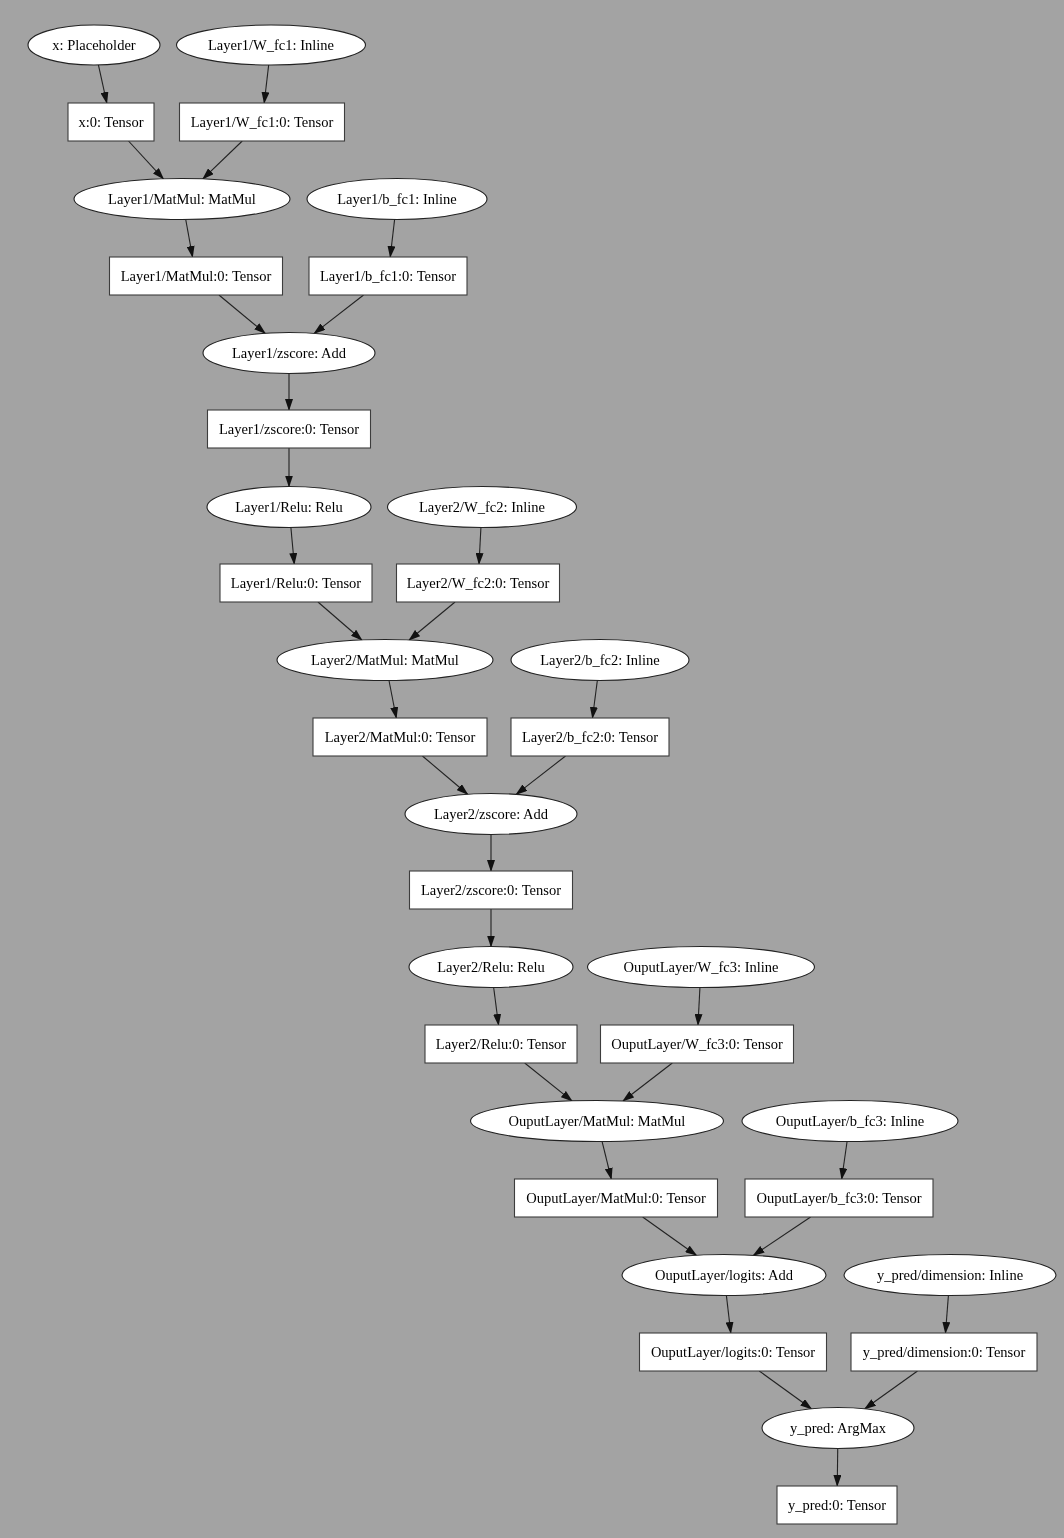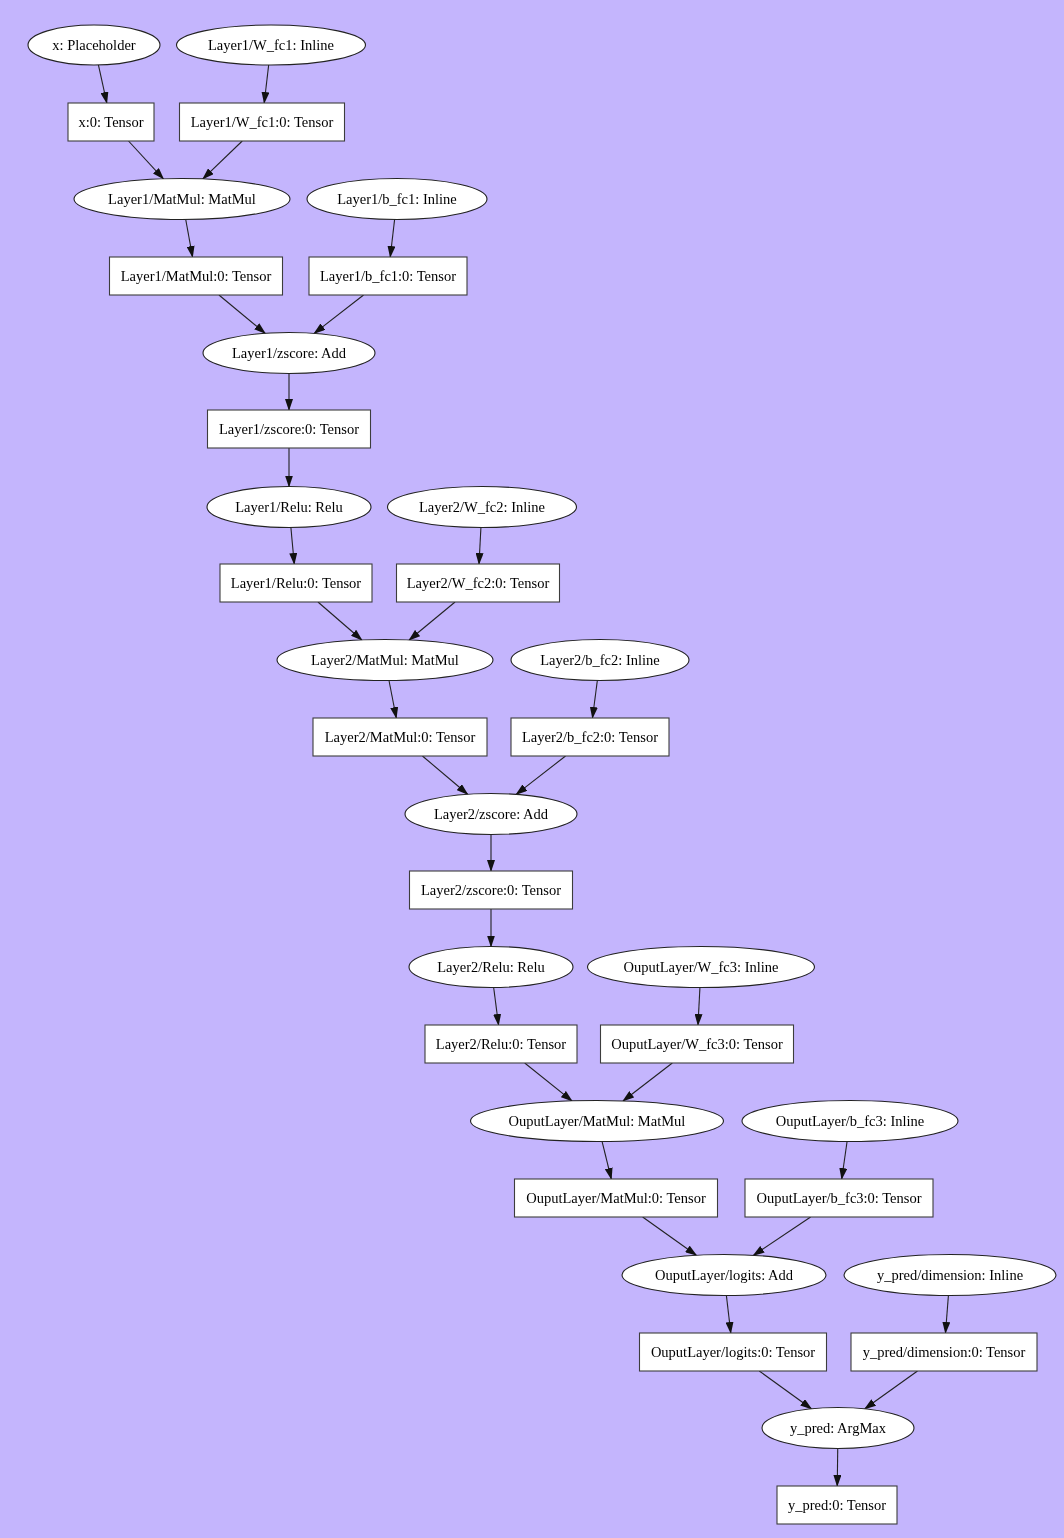--- a/index.html
+++ b/index.html
@@ -4,21 +4,21 @@
 <style>
   html, body {
     margin: 0;
     padding: 0;
     background: #ffffff;
   }
   .canvas {
     position: relative;
     width: 1064px;
     height: 1538px;
-    background: #c4b5fd;
+    background: #a3a3a3;
     overflow: hidden;
   }
   svg text.node-label {
     font-family: "Liberation Serif", "DejaVu Serif", serif;
     font-size: 14.5px;
     fill: #000000;
     text-anchor: middle;
   }
   svg .edge-line {
     stroke: #222222;

